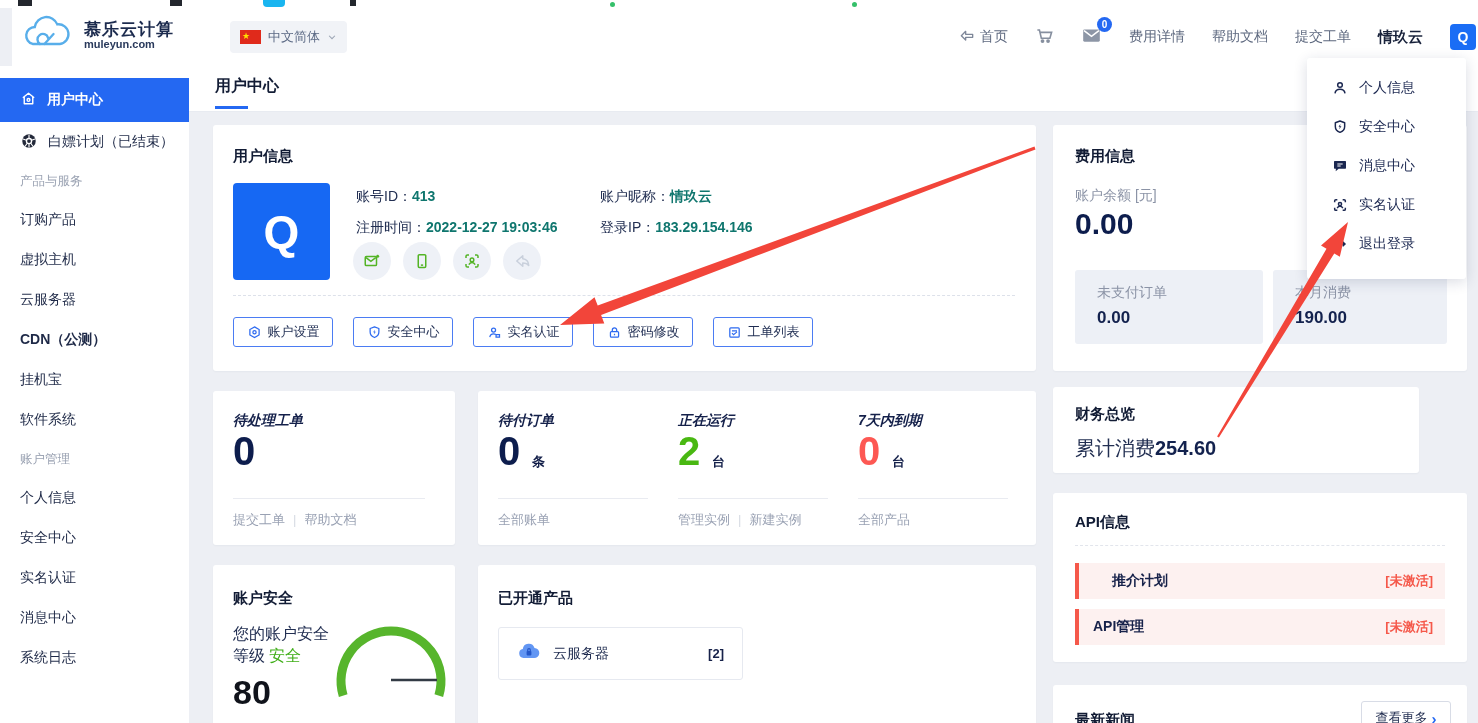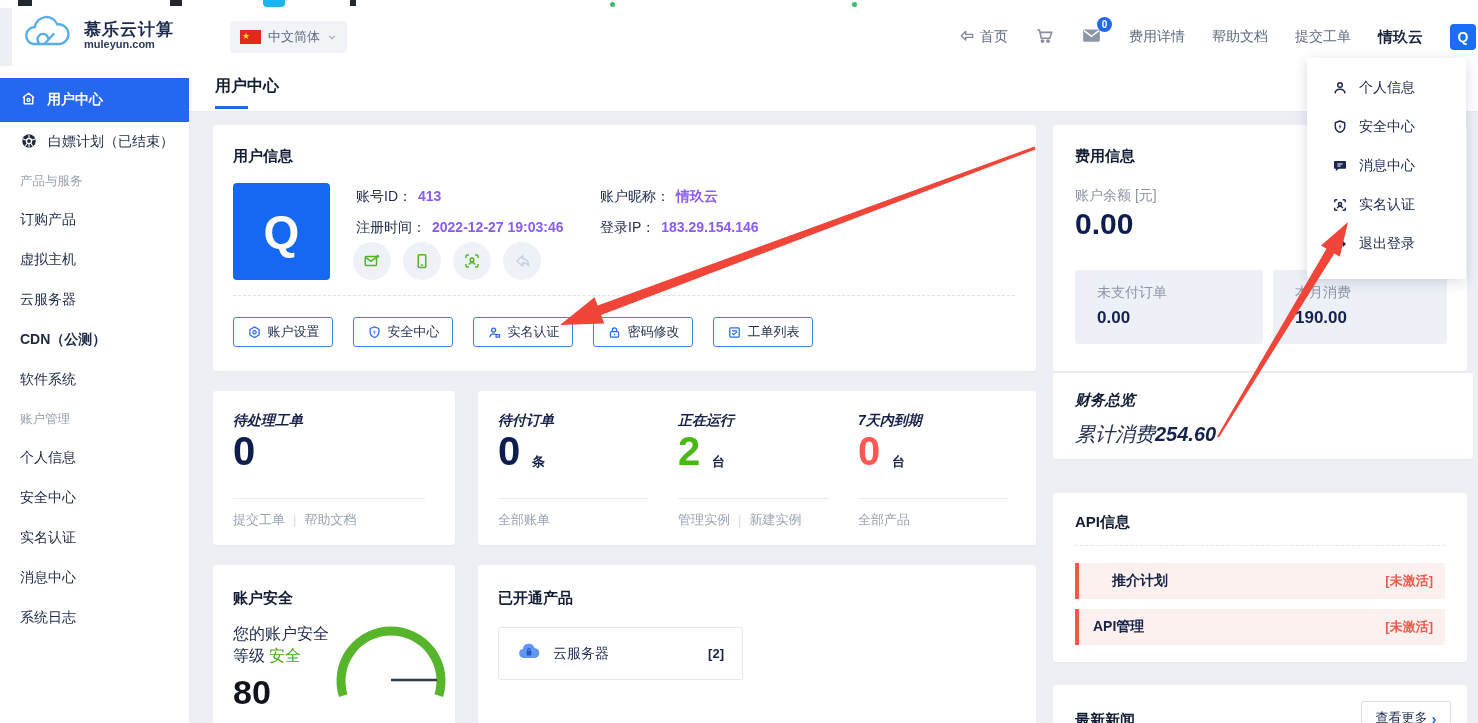--- a/index.html
+++ b/index.html
@@ -42,21 +42,21 @@
 
   
   .card { position:absolute; background:#fff; border-radius:3px; box-shadow:0 1px 2px rgba(30,45,80,0.04); }
   .ctitle { font-size:15px; font-weight:bold; color:#121c35; }
 
   
   .card-user { left:213px; top:125px; width:823px; height:246px; }
   .card-user .ctitle { position:absolute; left:20px; top:22px; }
   .avatar-lg { position:absolute; left:20px; top:58px; width:97px; height:97px; border-radius:4px; background:#1668f3; color:#fff; font-size:46px; font-weight:bold; display:flex; align-items:center; justify-content:center; }
   .ufield { position:absolute; font-size:14px; color:#222f52; white-space:nowrap; }
-  .ufield b { font-weight:bold; color:#8b5cf6; margin-left:6px; }
+  .ufield b { font-weight:bold; color:#0f766e; }
   .chips { position:absolute; left:140px; top:117px; display:flex; gap:12px; }
   .chip { width:38px; height:38px; border-radius:50%; background:#eef1f7; display:flex; align-items:center; justify-content:center; }
   .dash-div { position:absolute; left:20px; top:170px; width:782px; border-top:1px dashed #dde1ea; }
   .ubtns { position:absolute; left:20px; top:192px; display:flex; gap:20px; }
   .ubtn { width:100px; height:30px; border:1px solid #4b7cf3; border-radius:3px; background:#fff; display:flex; align-items:center; justify-content:center; gap:6px; font-size:13px; color:#1f2d52; cursor:pointer; }
   .ubtn svg { color:#2d6af0; }
 
   
   .card-tickets { left:213px; top:391px; width:242px; height:154px; }
   .card-stats { left:478px; top:391px; width:558px; height:154px; }
@@ -89,21 +89,21 @@
   
   .card-billing { left:1053px; top:125px; width:414px; height:246px; }
   .card-billing .ctitle { position:absolute; left:22px; top:22px; }
   .bal-label { position:absolute; left:22px; top:62px; font-size:14px; color:#8b93a6; }
   .bal-value { position:absolute; left:22px; top:82px; font-size:30px; font-weight:bold; color:#0d1d4d; }
   .bbox { position:absolute; top:145px; height:74px; background:#edf0f6; border-radius:3px; }
   .bbox .blabel { position:absolute; left:22px; top:14px; font-size:14px; color:#8b93a6; }
   .bbox .bvalue { position:absolute; left:22px; top:38px; font-size:17px; font-weight:bold; color:#13224e; }
 
   
-  .card-finance { left:1053px; top:373px; width:420px; height:86px;font-style:italic; }
+  .card-finance { left:1053px; top:387px; width:366px; height:86px; }
   .card-finance .ctitle { position:absolute; left:22px; top:18px; }
   .fin-line { position:absolute; left:22px; top:48px; font-size:20px; color:#222f52; }
   .fin-line b { color:#13224e; }
 
   
   .card-api { left:1053px; top:493px; width:414px; height:169px; }
   .card-api .ctitle { position:absolute; left:22px; top:20px; }
   .api-div { position:absolute; left:22px; top:52px; width:370px; border-top:1px dashed #e2e5ec; }
   .api-row { position:absolute; left:22px; width:370px; height:36px; background:#fdf1f0; border-left:4px solid #f5584a; display:flex; align-items:center; padding:0 12px 0 14px; }
   .api-row .alabel { font-size:14px; font-weight:bold; color:#17224a; }
@@ -221,20 +221,21 @@
             <path d="M12 3.5v5M12 15.5v5M4 9.3l4.7 1.6M20 9.3l-4.7 1.6M6.8 19l2.9-4M17.2 19l-2.9-4" stroke="#fff" stroke-width="1.5" fill="none"></path>
           </svg>
       </span>
       <span>白嫖计划（已结束）</span>
     </div>
     <div class="side-section">产品与服务</div>
     <div class="side-item">订购产品</div>
     <div class="side-item">虚拟主机</div>
     <div class="side-item">云服务器</div>
     <div class="side-item bold">CDN（公测）</div>
+    <div class="side-item">挂机宝</div>
     <div class="side-item">软件系统</div>
     <div class="side-section">账户管理</div>
     <div class="side-item">个人信息</div>
     <div class="side-item">安全中心</div>
     <div class="side-item">实名认证</div>
     <div class="side-item">消息中心</div>
     <div class="side-item">系统日志</div>
   </div>
 
   <div class="titlebar">

